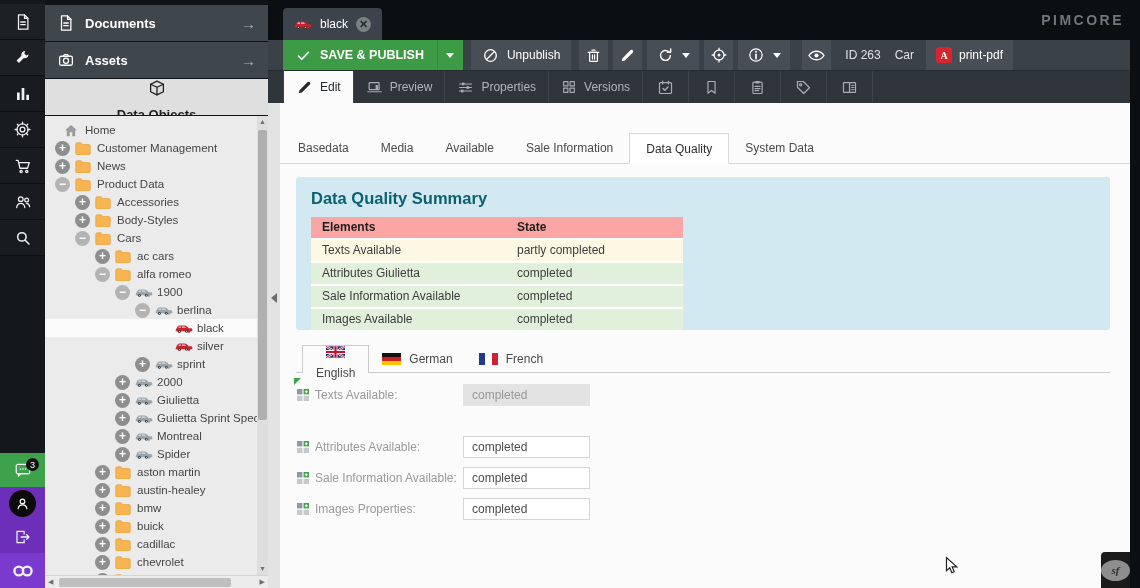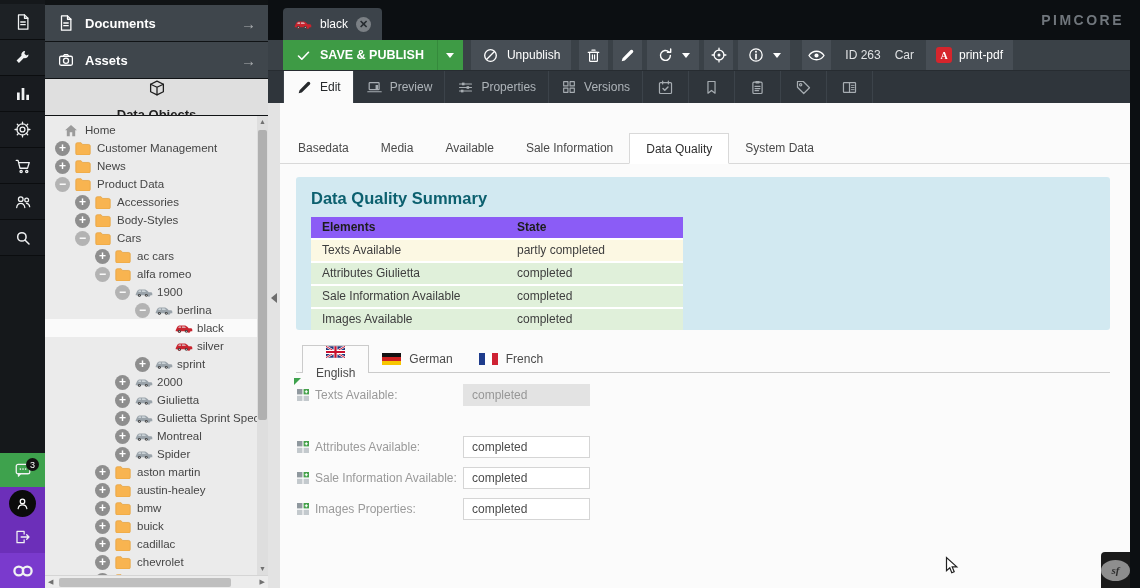--- a/index.html
+++ b/index.html
@@ -79,21 +79,21 @@
 
   #subtabs { margin-top:9px; height:31px; display:flex; align-items:stretch; border-bottom:1px solid #D9D9D9; padding-left:2px; }
   .stab { display:flex; align-items:center; padding:0 16px; font-size:12px; color:#4A4A4A; }
   .stab.active { background:#FFF; border:1px solid #D9D9D9; border-bottom:1px solid #FFF; margin-bottom:-1px; color:#2E2E2E; }
 
   #dq-panel { margin:13px 20px 0 16px; height:153px; background:#D2E9F1; border-radius:3px; padding:12px 15px; }
   #dq-title { color:#0C606F; font-size:16.5px; font-weight:bold; }
   #dq-table { margin-top:9px; width:372px; font-size:12px; }
   .srow { display:grid; grid-template-columns:195px 1fr; }
   .srow > div { padding:3px 11px 4px; }
-  .srow.head { background:#8b5cf6; font-weight:bold; color:#1D1D1D; }
+  .srow.head { background:#fca5a5; font-weight:bold; color:#1D1D1D; }
   .srow.warning { background:#FCF8E3; }
   .srow.success { background:#E0F0DA; }
   .srow.data { color:#3E3E3E; border-top:2px solid #FFF; }
 
   #langtabs { margin:15px 20px 0 16px; height:28px; border-bottom:1px solid #CBCBCB; display:flex; align-items:stretch; padding-left:6px; }
   .ltab { display:flex; align-items:center; gap:8px; padding:0 13px; font-size:12px; color:#4A4A4A; }
   .ltab.active { background:#FBFBFB; border:1px solid #CBCBCB; border-bottom:none; margin-bottom:-1px;flex-direction:column; }
   .flag { width:19px; height:12px; flex:none; }
   .flag-de { background:linear-gradient(180deg,#121212 33.4%,#CE2222 33.4%,#CE2222 66.7%,#F7C600 66.7%); }
   .flag-fr { background:linear-gradient(90deg,#1F3C8C 33.4%,#FFF 33.4%,#FFF 66.7%,#CE2233 66.7%); }

